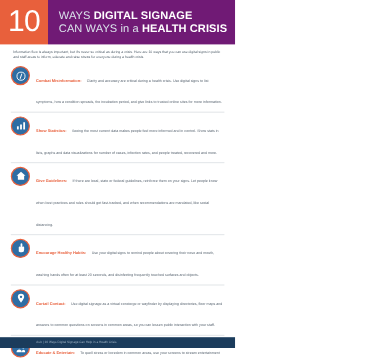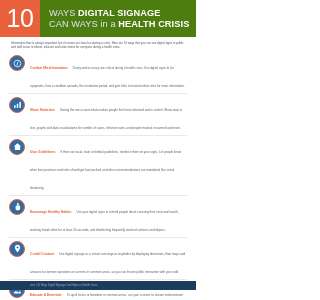--- a/index.html
+++ b/index.html
@@ -16,21 +16,21 @@
   .header{display:flex;height:37px;width:100%;}
   .num-block{
     width:40px;height:37px;background:#e8603c;
     display:flex;align-items:center;justify-content:center;flex:none;
   }
   .num-block .num{
     color:#ffffff;font-size:25px;font-weight:300;line-height:1;
     letter-spacing:-0.5px;font-family:"Liberation Sans", sans-serif;
   }
   .title-block{
-    flex:1;background:#4d7c0f;height:37px;
+    flex:1;background:#701a75;height:37px;
     display:flex;flex-direction:column;justify-content:center;
     padding-left:9px;box-sizing:border-box;
   }
   .title-line{
     color:#dbe4ec;font-size:9.2px;line-height:11px;
     letter-spacing:0.1px;white-space:nowrap;font-weight:400;
   }
   .title-line b{color:#ffffff;font-weight:700;}
 
   

